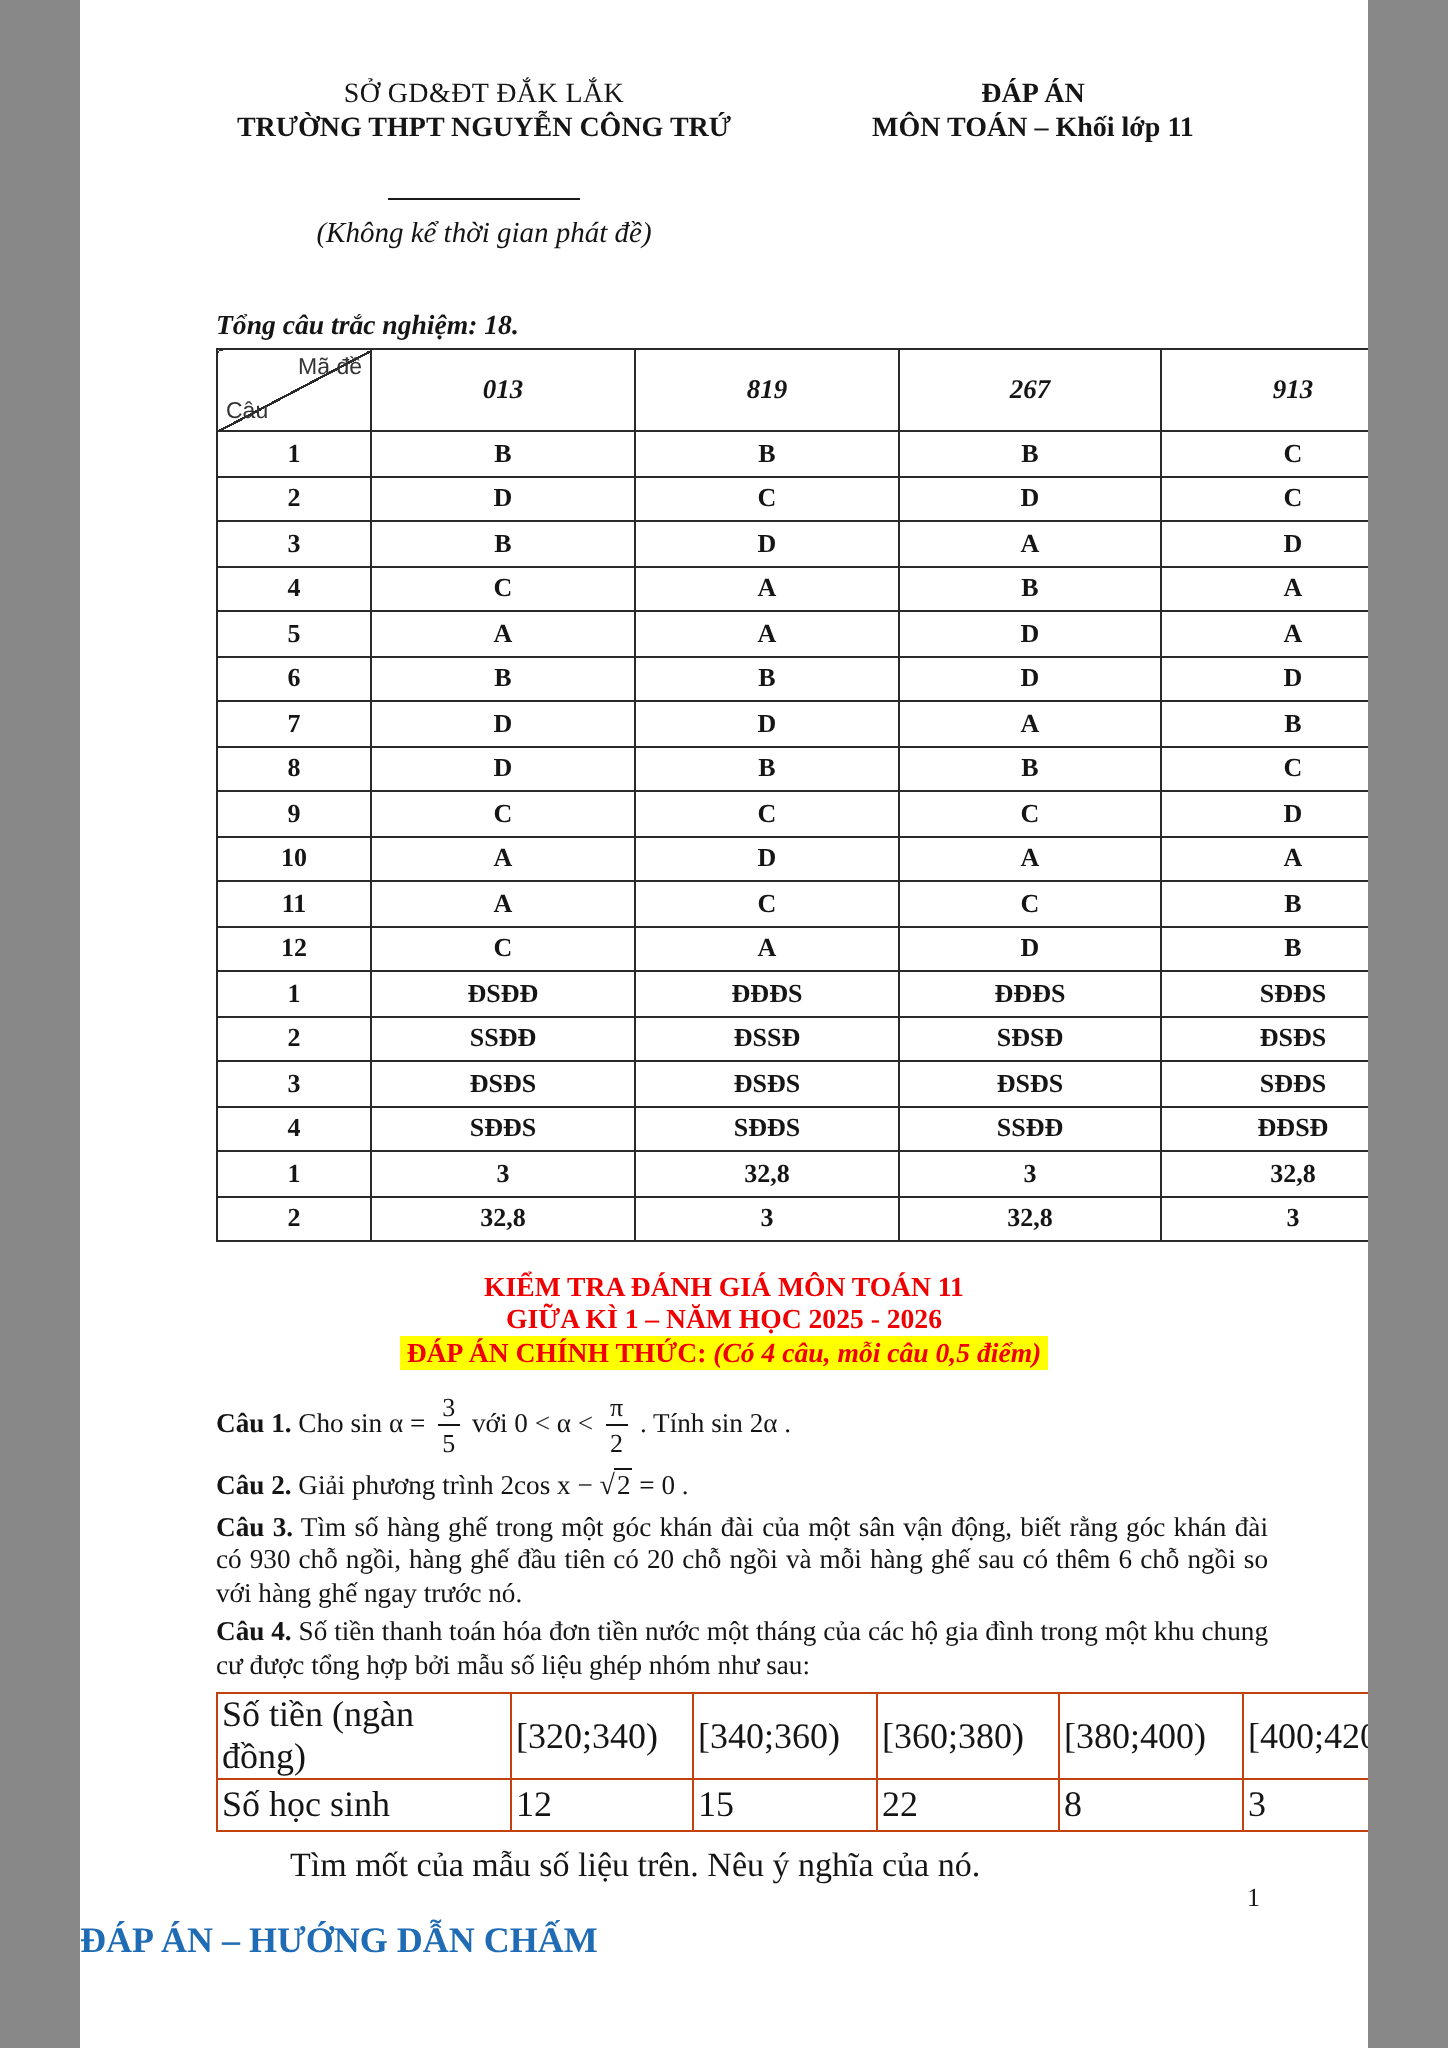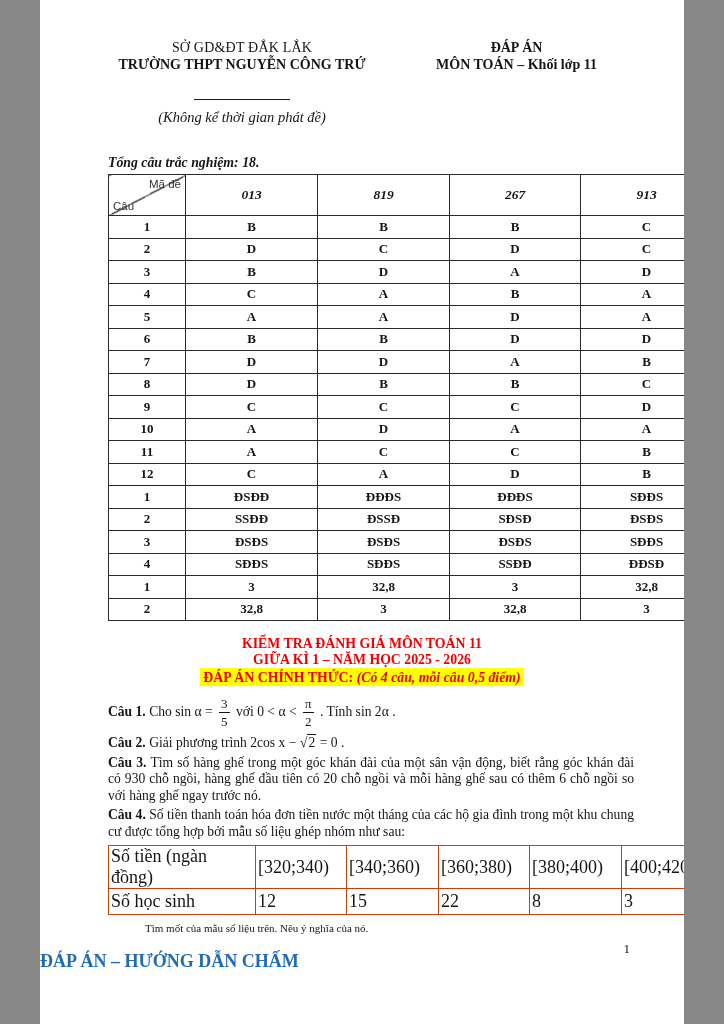--- a/index.html
+++ b/index.html
@@ -98,21 +98,21 @@
   .data-table td{
     border:1px solid #c2410c;
     text-align:left;
     font-size:18px;
     height:25px;
     padding:0 2px;
     vertical-align:middle;
   }
   .interval{font-size:13.5px;}
   
-  .task-line{margin:7px 50px 0 105px;font-size:11px;}
+  .task-line{margin:7px 50px 0 105px;font-size:17px;}
   .blue-heading{
     margin-top:17px;text-align:left;
     color:var(--blue,#1f6cb5);font-weight:bold;font-size:18px;
   }
   .page-number{
     position:absolute;right:54px;top:941px;
     font-size:13px;
   }
 </style>
 </head>

